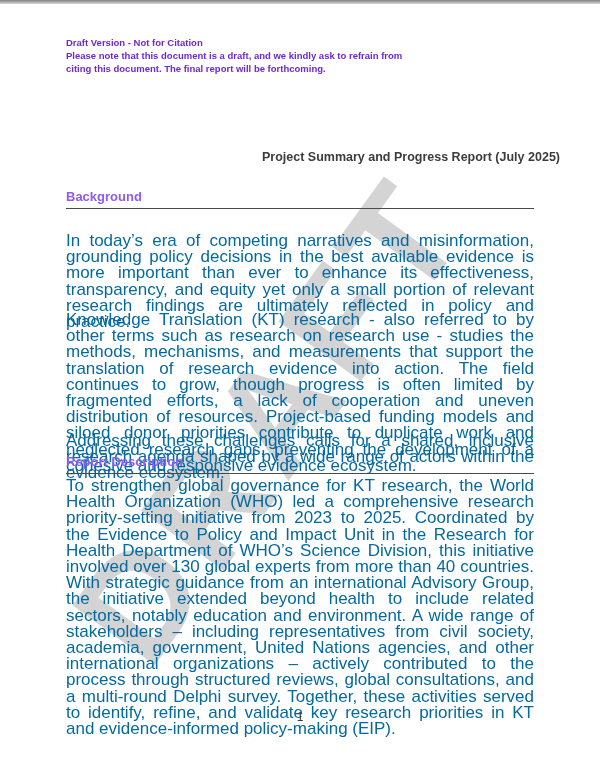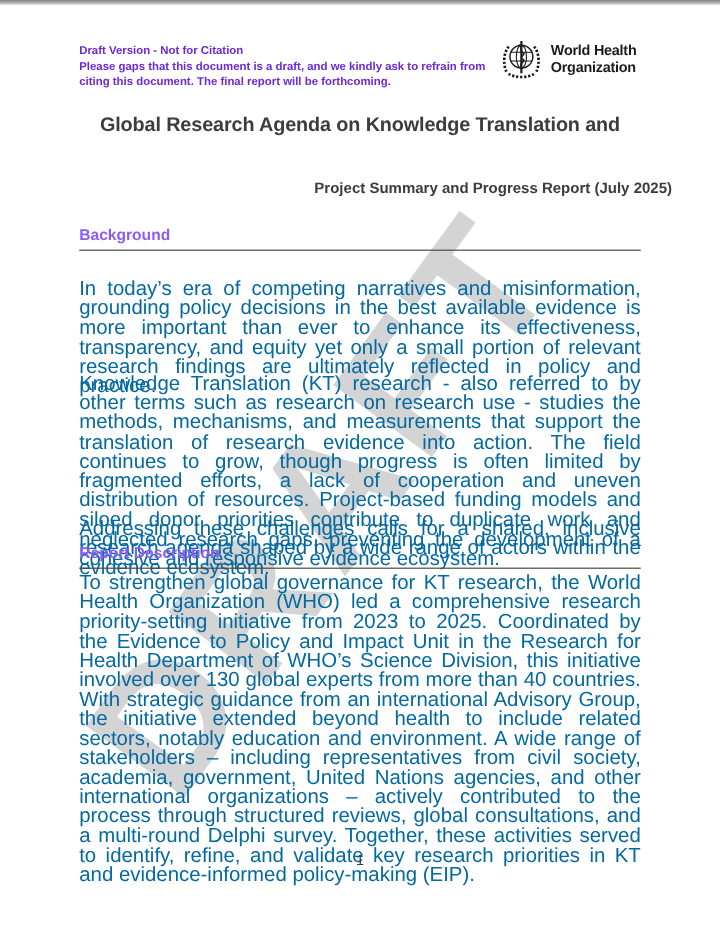--- a/index.html
+++ b/index.html
@@ -65,46 +65,25 @@
 <div class="top-edge"></div>
 
 <div class="watermark">
   <span>DRAFT</span>
 </div>
 
 <div class="layer">
 
   <div class="draft-note">
     <div class="dn-head">Draft Version - Not for Citation</div>
-    <div class="dn-body">Please gaps that this document is a draft, and we kindly ask to refrain from citing this document. The final report will be forthcoming.</div>
+    <div class="dn-body">Please note that this document is a draft, and we kindly ask to refrain from citing this document. The final report will be forthcoming.</div>
   </div>
 
-  <div class="logo">
-    <span>
-      <svg width="37" height="37" viewBox="0 0 40 40">
-        <g fill="none" stroke="#1b1b1b">
-          <path d="M6.5,31 C3.5,25 3.5,13 9.5,7.5" stroke-width="2.4" stroke-dasharray="2,1.6"></path>
-          <path d="M33.5,31 C36.5,25 36.5,13 30.5,7.5" stroke-width="2.4" stroke-dasharray="2,1.6"></path>
-          <path d="M8.5,33 C14,36.8 26,36.8 31.5,33" stroke-width="2.4" stroke-dasharray="2,1.6"></path>
-          <circle cx="20" cy="17.5" r="10.3" stroke-width="1.3"></circle>
-          <ellipse cx="20" cy="17.5" rx="4.6" ry="10.3" stroke-width="1"></ellipse>
-          <path d="M10.4,13.5 h19.2 M10.4,21.5 h19.2" stroke-width="1"></path>
-          <path d="M20,3.5 V32.5" stroke-width="2"></path>
-          <path d="M17.5,7 C23,9 16.5,12 21.5,14 C25,15.5 16.5,18 21.5,20 C25,21.5 17,24 20,26.5" stroke-width="1.3"></path>
-        </g>
-      </svg>
-    </span>
-    <div class="logo-text">
-      <div>World Health</div>
-      <div>Organization</div>
-    </div>
-  </div>
 
   <div class="doc-title">
-    <div>Global Research Agenda on Knowledge Translation and</div>
   </div>
 
   <div class="doc-subtitle">Project Summary and Progress Report (July 2025)</div>
 
   <div class="sec-head sec-bg">
     <span class="sh-label">Background</span>
   </div>
 
   <p class="para p1">In today’s era of competing narratives and misinformation, grounding policy decisions in the best available evidence is more important than ever to enhance its effectiveness, transparency, and equity yet only a small portion of relevant research findings are ultimately reflected in policy and practice.</p>
   <p class="para p2">Knowledge Translation (KT) research - also referred to by other terms such as research on research use - studies the methods, mechanisms, and measurements that support the translation of research evidence into action. The field continues to grow, though progress is often limited by fragmented efforts, a lack of cooperation and uneven distribution of resources. Project-based funding models and siloed donor priorities contribute to duplicate work and neglected research gaps, preventing the development of a cohesive and responsive evidence ecosystem.</p>

